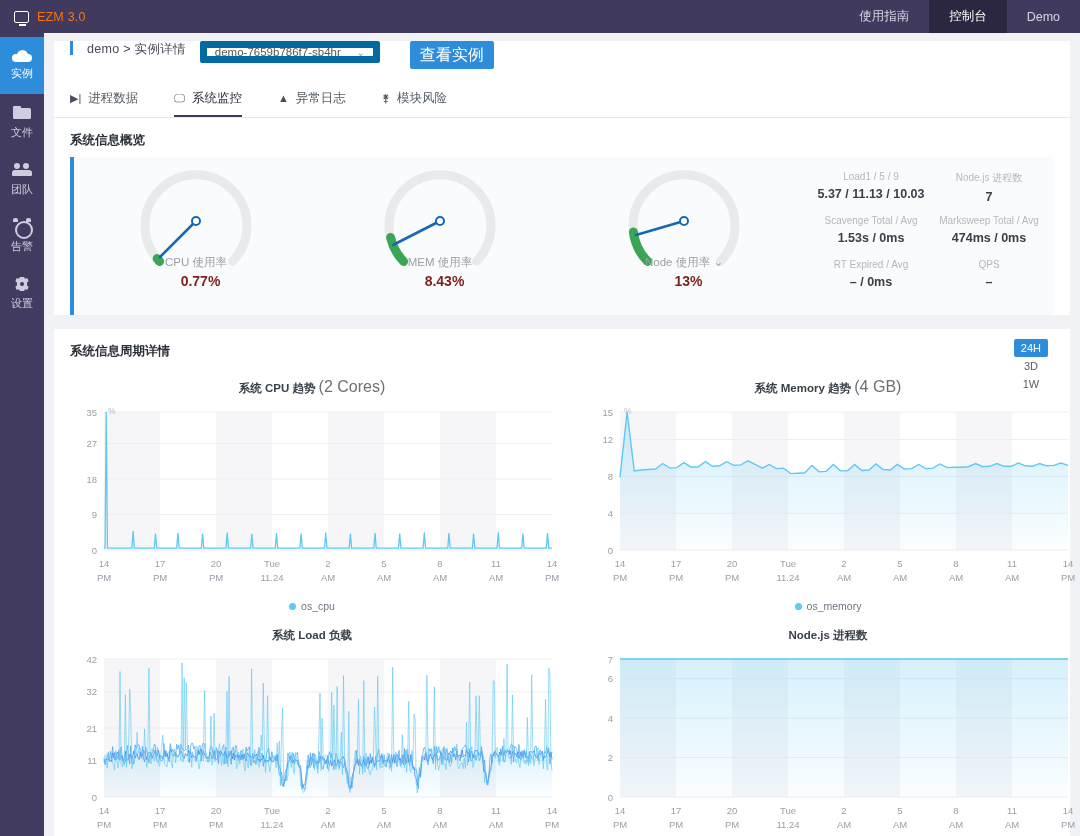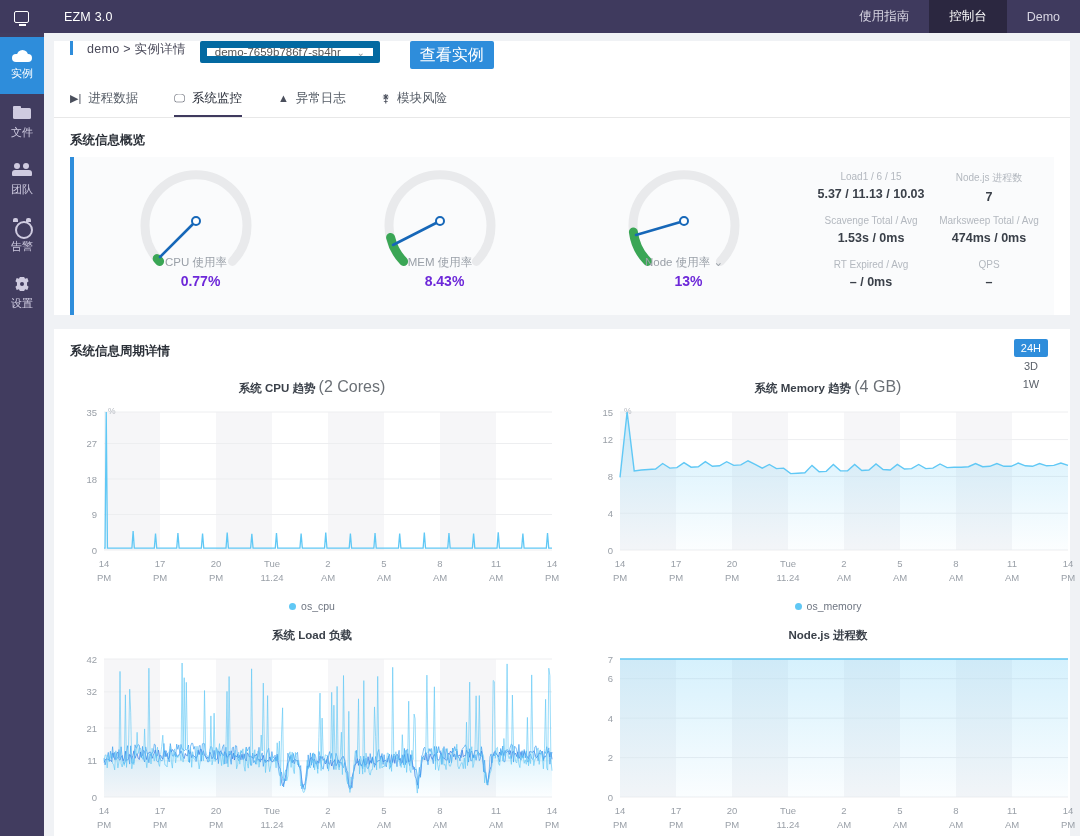--- a/index.html
+++ b/index.html
@@ -10,21 +10,21 @@
     overflow: hidden;
   }
   .app { position: relative; width: 1080px; height: 836px; }
 
   
   .topbar {
     position: absolute; top: 0; left: 0; width: 1080px; height: 33px;
     background: #3f3a5e; display: flex; align-items: stretch;
   }
   .brand { display: flex; align-items: center; gap: 8px; padding-left: 14px; }
-  .brand-text { color: #ffffff; font-size: 12.5px; letter-spacing: .2px; margin-left: 27px; }
+  .brand-text { color: #f97316; font-size: 12.5px; letter-spacing: .2px; }
   .monitor-ico { width: 15px; height: 12px; border: 1.6px solid #fff; border-radius: 2px; position: relative; }
   .monitor-ico::after { content: ""; position: absolute; left: 4px; bottom: -4px; width: 7px; height: 1.6px; background: #fff; }
   .topnav { margin-left: auto; display: flex; align-items: stretch; }
   .topnav .item {
     display: flex; align-items: center; padding: 0 20px;
     color: #d8d6e3; font-size: 12.5px; cursor: pointer;
   }
   .topnav .item.active { background: #2b2740; color: #ffffff; }
 
   
@@ -94,21 +94,21 @@
   }
   .gauges { flex: 1; display: flex; align-items: center; }
   .gauge { flex: 1; position: relative; height: 150px; }
   .gauge svg { position: absolute; left: 50%; top: 4px; transform: translateX(-50%); }
   .gauge-label {
     position: absolute; left: 0; right: 0; top: 94px; text-align: center;
     font-size: 11.5px; color: #9aa0a8;
   }
   .gauge-value {
     position: absolute; left: 9px; right: 0; top: 112px; text-align: center;
-    font-size: 14px; font-weight: bold; color: #6d28d9;
+    font-size: 14px; font-weight: bold; color: #7f1d1d;
   }
   .stats {
     width: 248px; padding: 14px 6px 0 6px; display: grid;
     grid-template-columns: 1fr 1fr; grid-auto-rows: 44px; align-content: start;
   }
   .stat { text-align: center; }
   .stat-label { font-size: 10px; color: #b3b8bf; }
   .stat-value { font-size: 12.5px; font-weight: bold; color: #3a4049; margin-top: 5px; }
 
   
@@ -241,21 +241,21 @@
               <span>Node 使用率</span>
               <span>⌄</span>
             </div>
             <div class="gauge-value">13%</div>
           </div>
 
         </div>
 
         <div class="stats">
           <div class="stat">
-            <div class="stat-label">Load1 / 6 / 15</div>
+            <div class="stat-label">Load1 / 5 / 9</div>
             <div class="stat-value">5.37 / 11.13 / 10.03</div>
           </div>
           <div class="stat">
             <div class="stat-label">Node.js 进程数</div>
             <div class="stat-value">7</div>
           </div>
           <div class="stat">
             <div class="stat-label">Scavenge Total / Avg</div>
             <div class="stat-value">1.53s / 0ms</div>
           </div>

